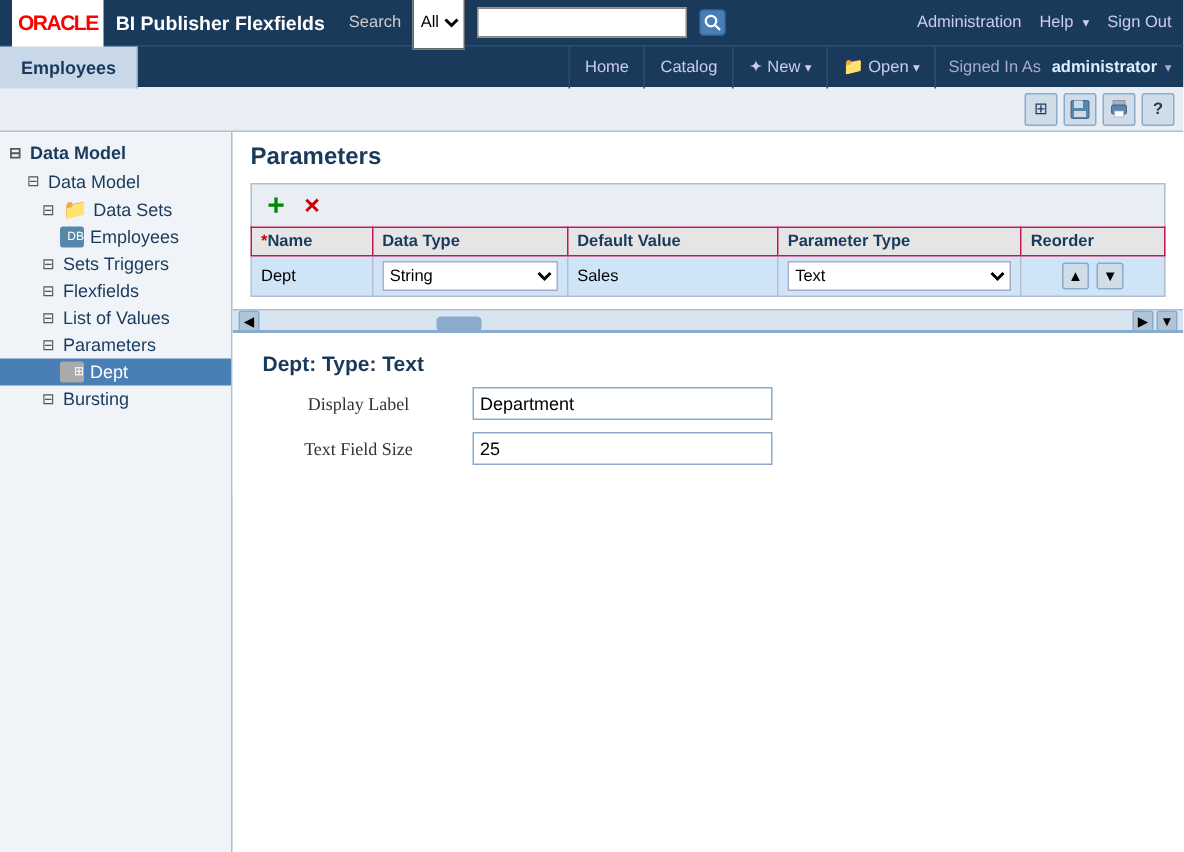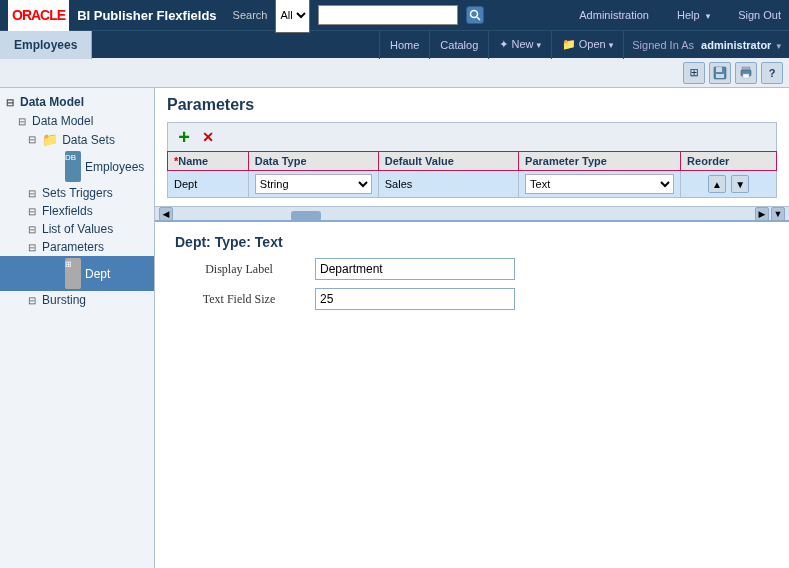--- a/index.html
+++ b/index.html
@@ -52,21 +52,21 @@
       background: #4a7fb5;
       border: 1px solid #2a5f95;
       border-radius: 3px;
       cursor: pointer;
       display: flex; align-items: center; justify-content: center;
     }
     #top-nav-right {
       margin-left: auto;
       display: flex;
       align-items: center;
-      gap: 28px;
+      gap: 12px;
     }
     .top-nav-link {
       color: #cce;
       font-size: 11px;
       cursor: pointer;
       text-decoration: none;
     }
 
     
     #sec-nav {
@@ -171,30 +171,29 @@
       cursor: pointer;
       font-size: 12px;
       color: #1a3a5c;
     }
     .tree-item.selected {
       background: #4a7fb5;
       color: #fff;
     }
     .tree-item-icon {
       width: 16px;
-      height: 31px;
+      height: 14px;
       display: inline-block;
       margin-right: 4px;
       background: #4a7fb5;
       border-radius: 2px;
       font-size: 9px;
       color: #fff;
-      text-align: left;
+      text-align: right;
       line-height: 14px;
-      margin-left: 25px;
     }
     .tree-item-icon.db { background: #5588aa; }
     .tree-item-icon.param { background: #7a9ab5; }
     .tree-sub-item {
       padding-left: 34px;
     }
     .folder-icon {
       color: #e8a020;
       font-size: 13px;
       margin-right: 4px;

